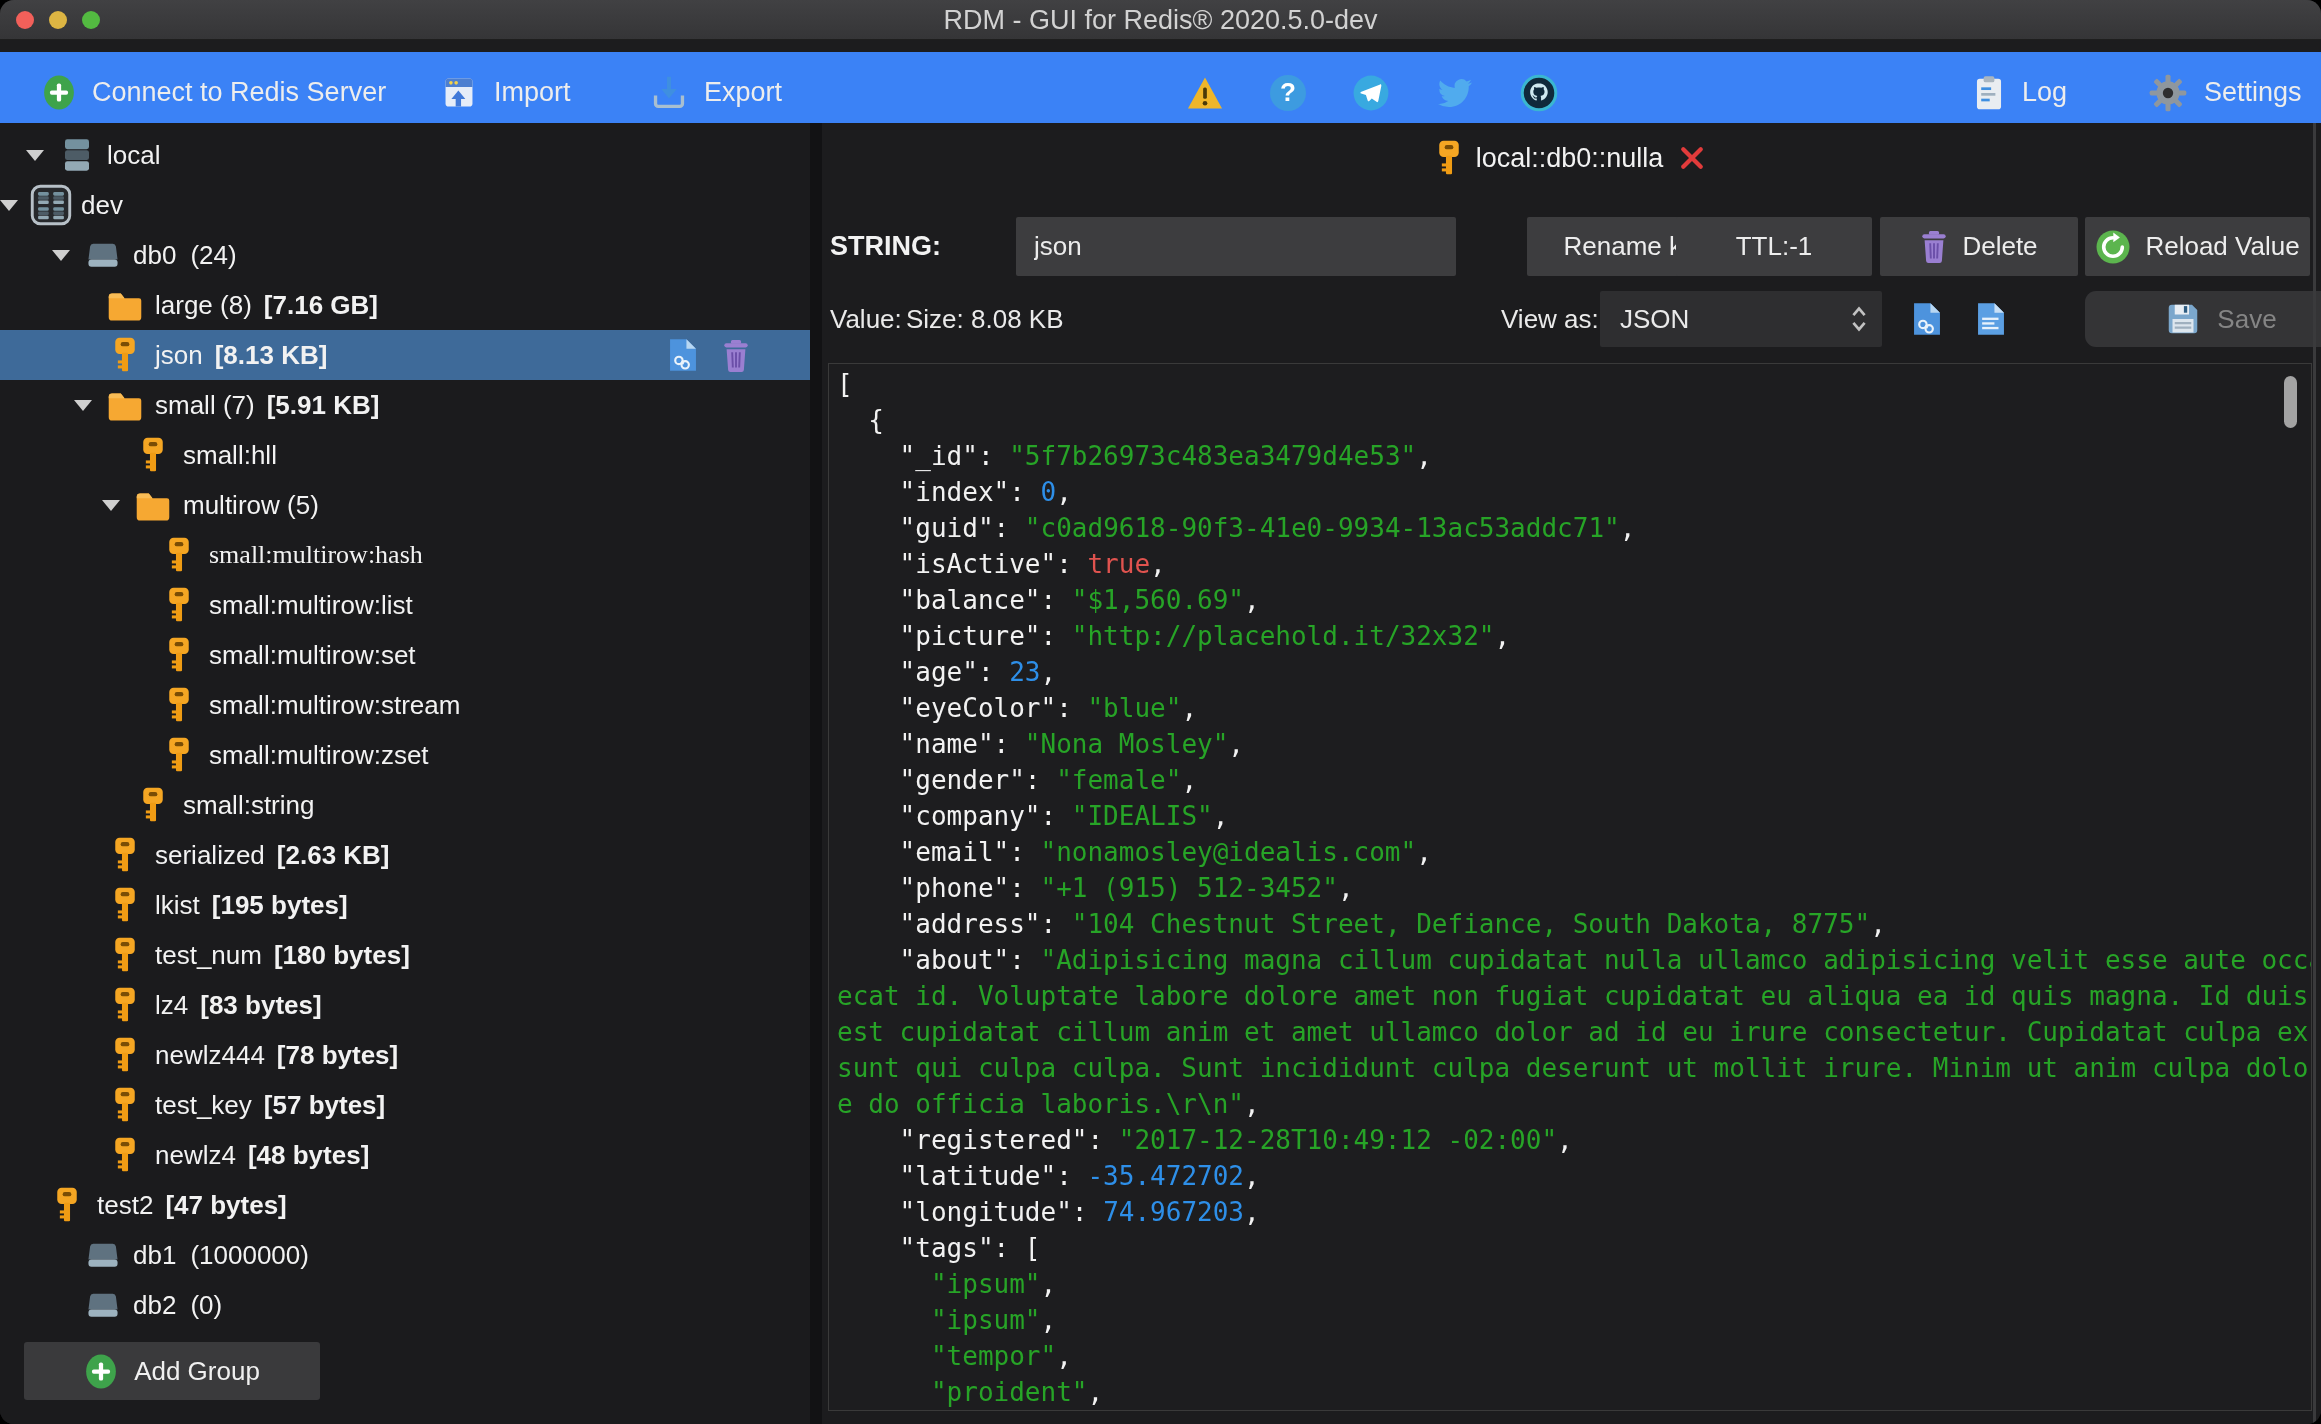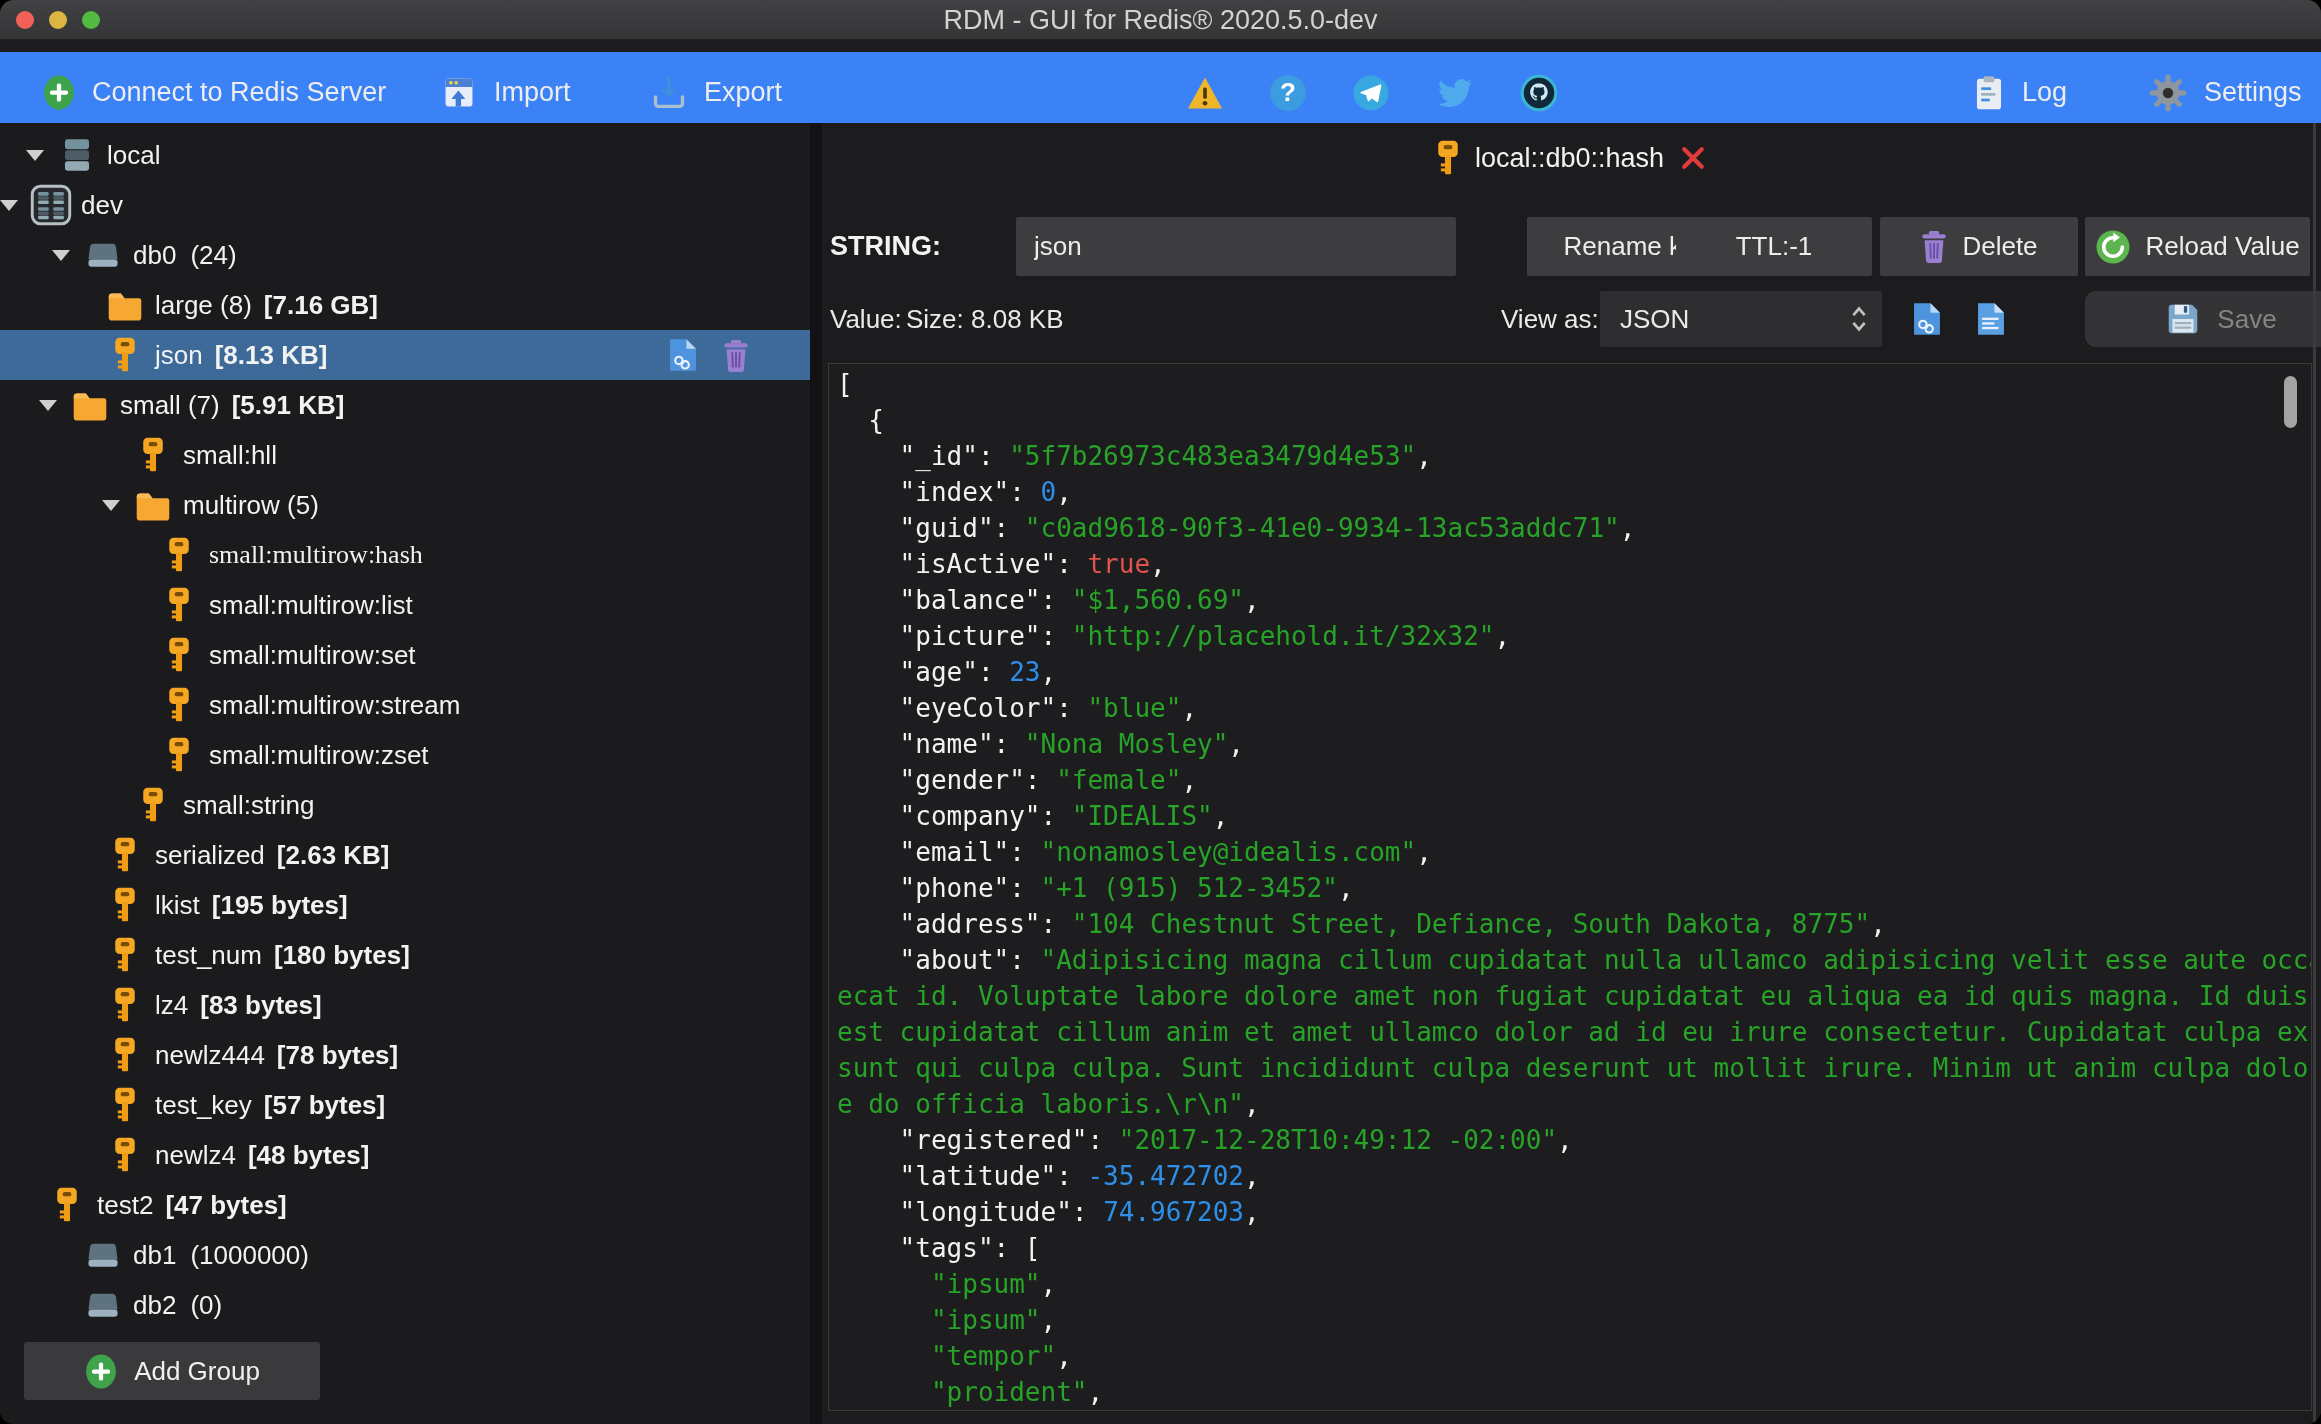--- a/index.html
+++ b/index.html
@@ -297,21 +297,21 @@
                 <path d="M3.6 8 h14.8 l-1.2 16.4 a1.8 1.8 0 0 1-1.8 1.6 h-8.8 a1.8 1.8 0 0 1-1.8-1.6z" fill="#9a7fd1"></path>
                 <g stroke="#6b4fa8" stroke-width="1.5" fill="none">
                   <path d="M8 10.5 l.5 12"></path>
                   <path d="M14 10.5 l-.5 12"></path>
                   <path d="M11 10.5 v12"></path>
                 </g>
               </svg>
             </span>
           </span>
         </div>
-        <div class="tree-row" style="padding-left: 39px;">
+        <div class="tree-row" style="padding-left: 74px;">
           <span class="tree-arrow"></span>
           <span class="tree-icon">
             <svg width="38" height="31" viewBox="0 0 24 20">
               <path d="M1.5 4.5 a2.2 2.2 0 0 1 2.2-2.2 h5.6 l2.4 3 h9.3 a1.5 1.5 0 0 1 1.5 1.5 v10.7 a2.2 2.2 0 0 1-2.2 2.2 h-16.6 a2.2 2.2 0 0 1-2.2-2.2z" fill="#f6a832"></path>
               <path d="M1.5 4.5 a2.2 2.2 0 0 1 2.2-2.2 h5.6 l2.4 3 h-10.2z" fill="#f9bc55"></path>
             </svg>
           </span>
           <span class="tree-label">small (7)</span>
           <span class="tree-size">[5.91 KB]</span>
         </div>
@@ -553,21 +553,21 @@
     <div class="tabbar">
       <span class="icon">
           <svg width="26" height="40" viewBox="0 0 24 34">
             <rect x="3" y="1" width="18" height="15" rx="4" fill="#f5a623"></rect>
             <rect x="8" y="5" width="8" height="4" rx="2" fill="#7a4d05"></rect>
             <rect x="9.2" y="15" width="5.6" height="17" rx="1" fill="#f09c14"></rect>
             <rect x="5.4" y="22" width="4.2" height="2.8" fill="#f09c14"></rect>
             <rect x="5.4" y="26.6" width="4.2" height="2.8" fill="#f09c14"></rect>
           </svg>
         </span>
-      <span class="tab-title">local::db0::hash</span>
+      <span class="tab-title">local::db0::nulla</span>
       <span class="icon">
           <svg width="30" height="30" viewBox="0 0 24 24">
             <g stroke="#e23b3b" stroke-width="3.4" stroke-linecap="round">
               <path d="M5 5 L19 19"></path>
               <path d="M19 5 L5 19"></path>
             </g>
           </svg>
         </span>
     </div>
 

